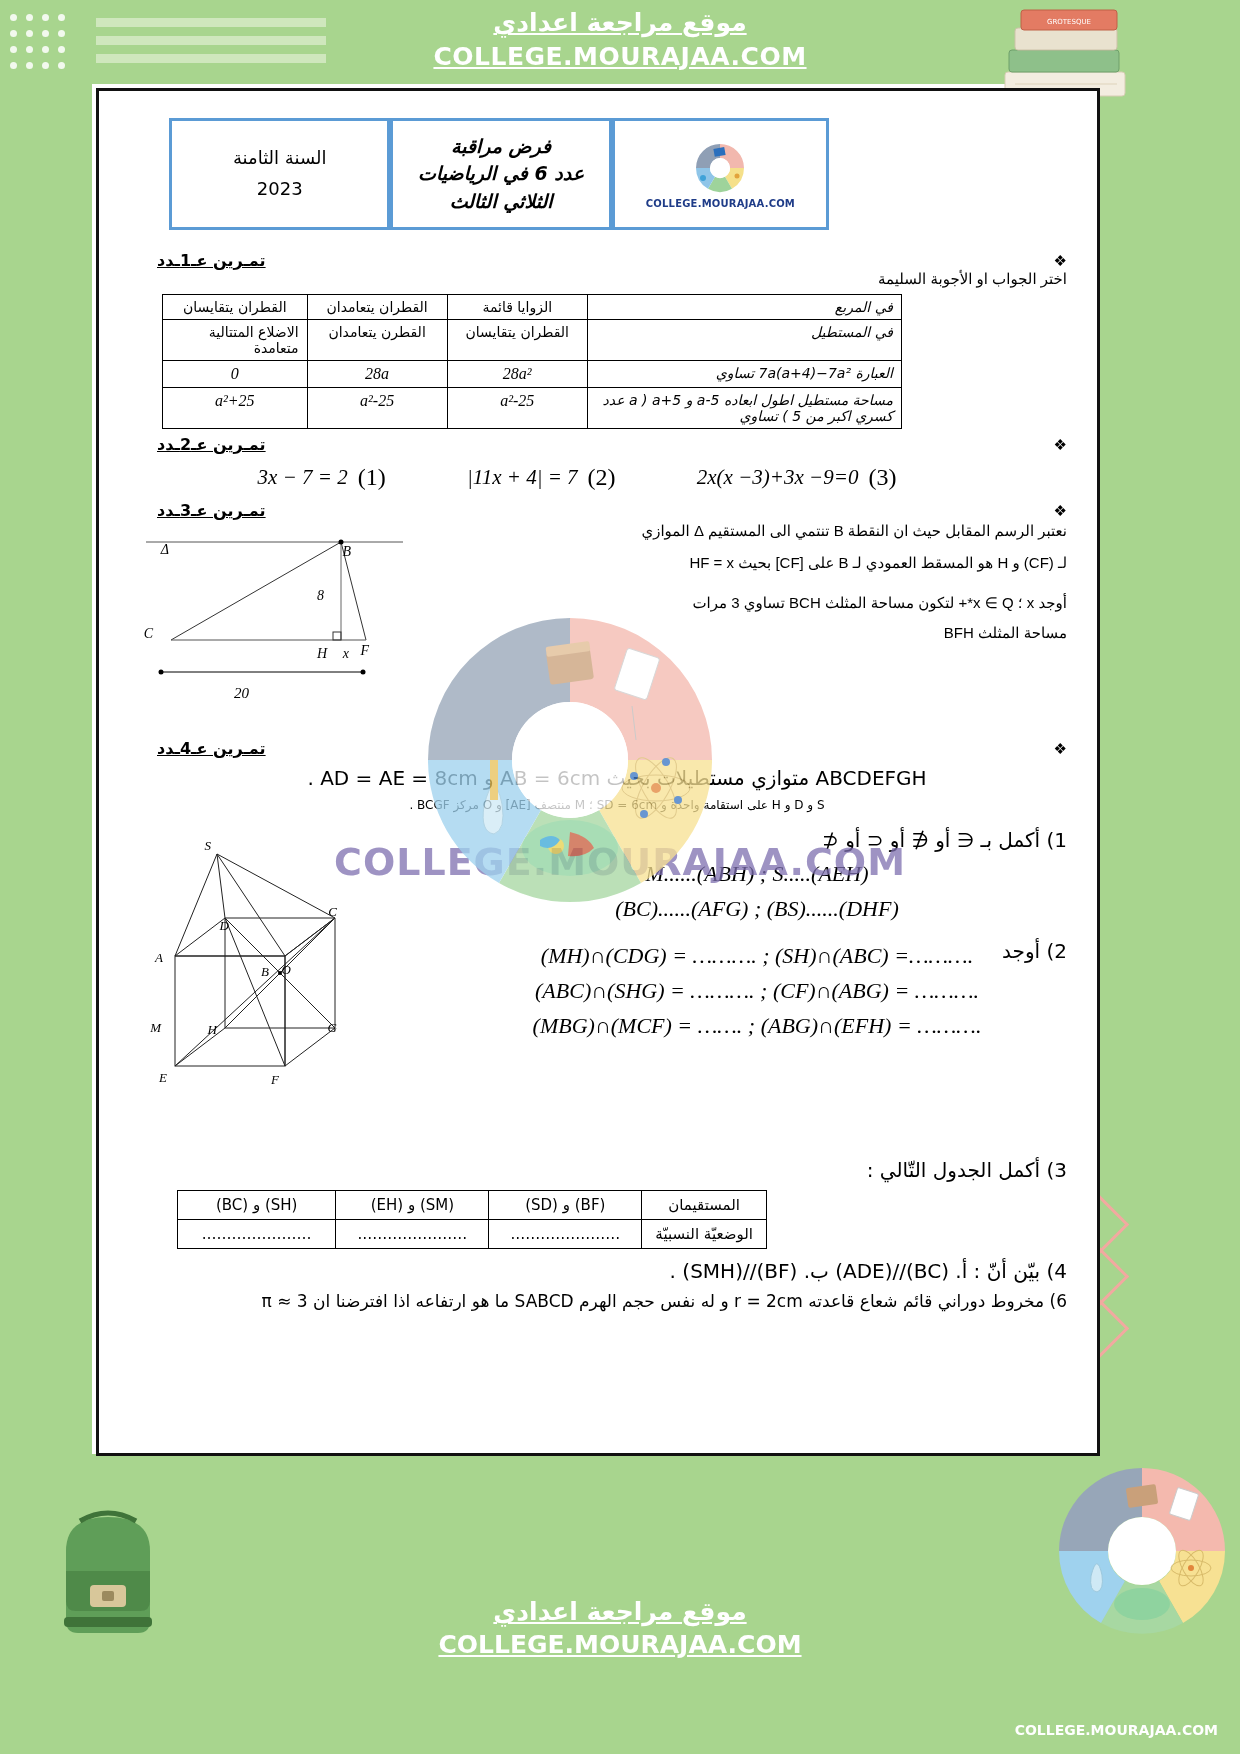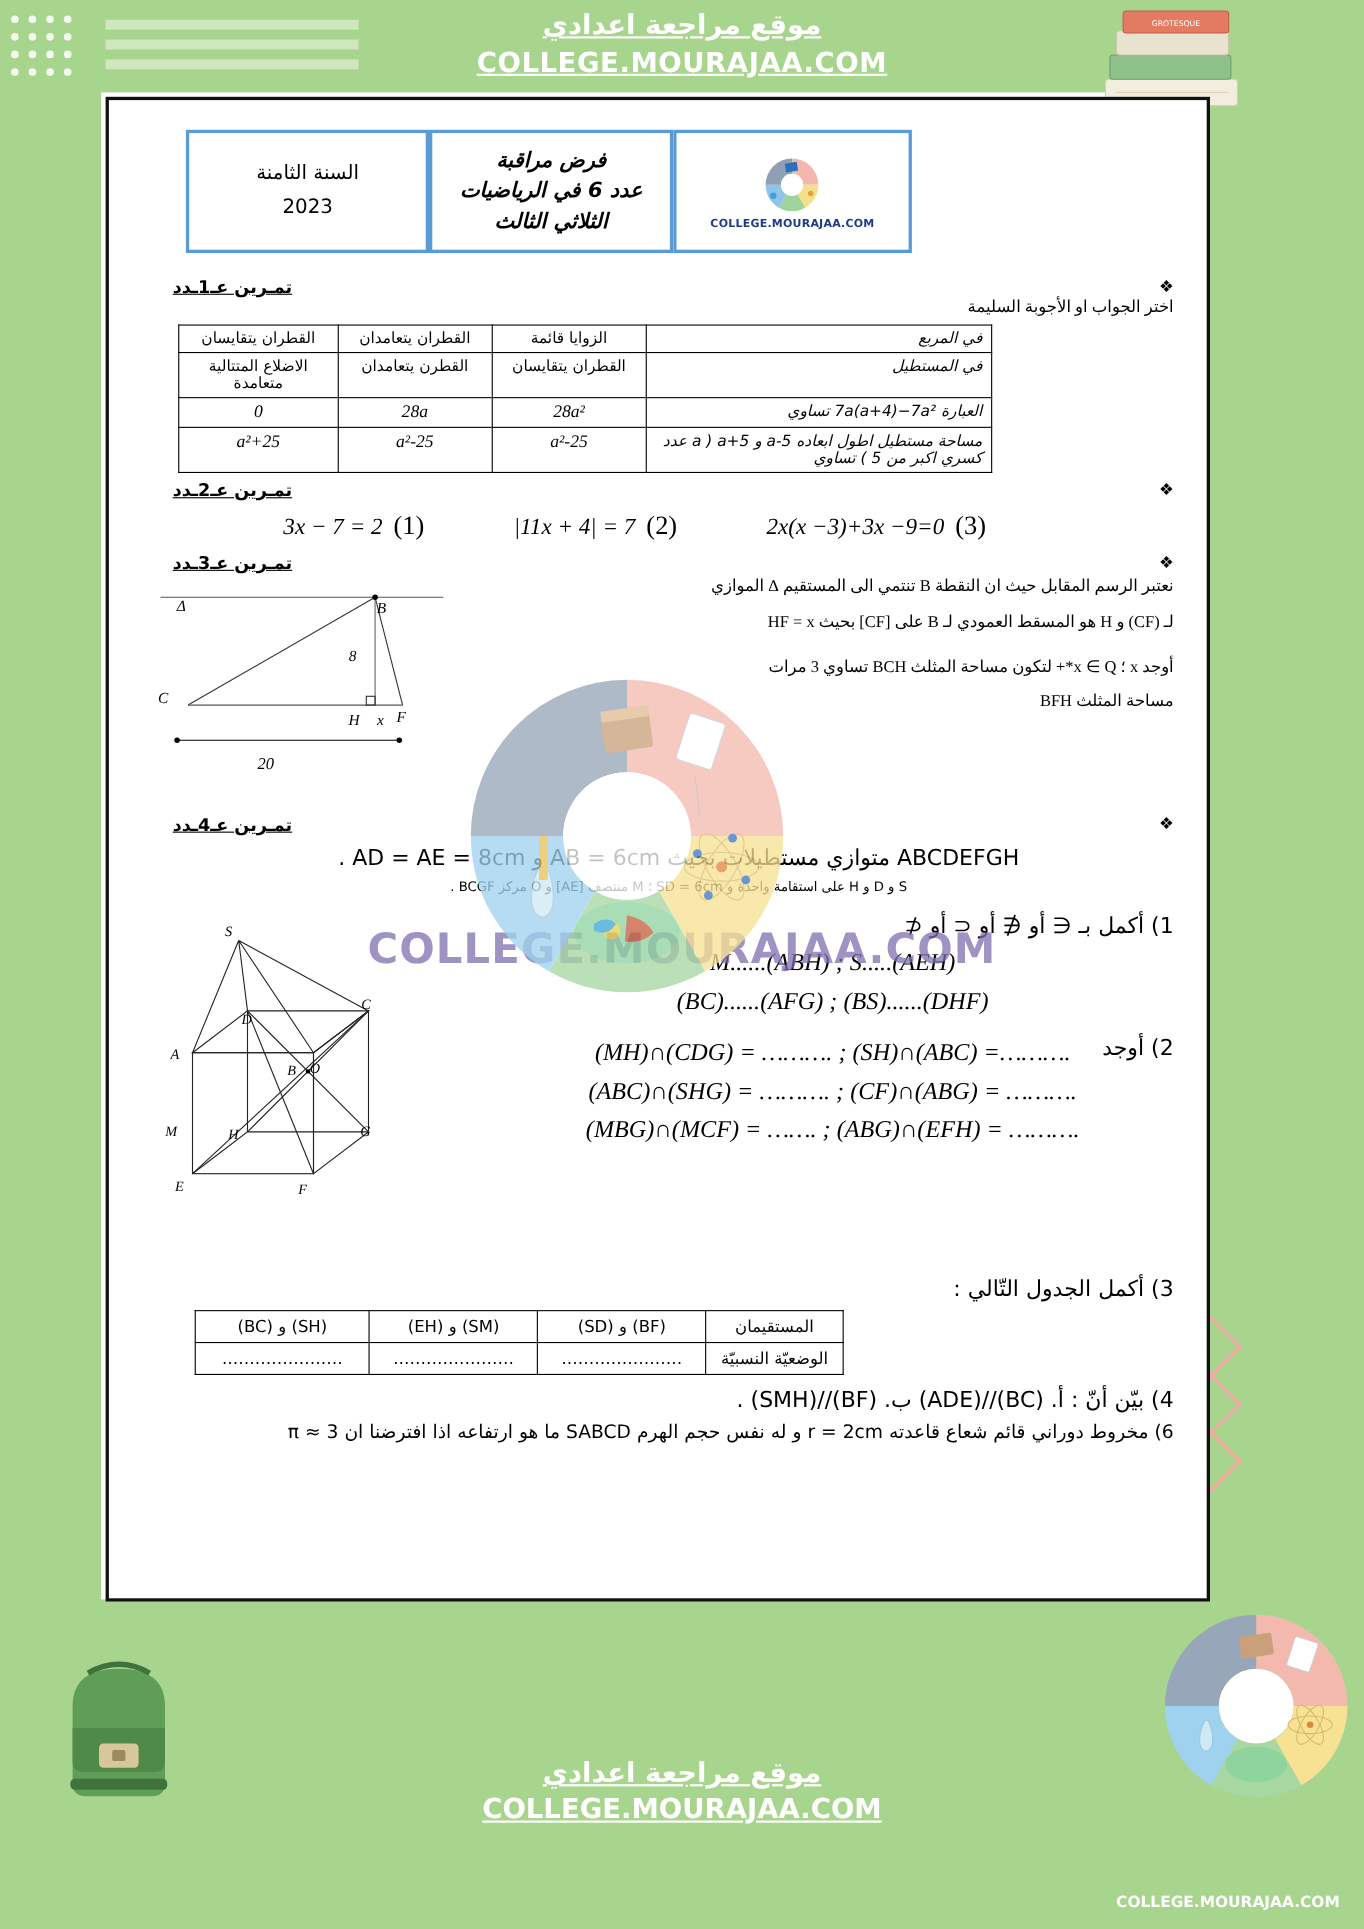--- a/index.html
+++ b/index.html
@@ -50,21 +50,21 @@
   .hdr-title{font-size:19px;font-weight:bold;line-height:1.45;color:#000;font-family:"DejaVu Sans", sans-serif;}
   .hdr-year{font-size:18px;line-height:1.7;color:#000;font-family:"DejaVu Sans", sans-serif;}
   .logo-wrap{display:flex;flex-direction:column;align-items:center;gap:2px;}
   .logo-txt{font-size:10px;font-weight:bold;color:#1f3c88;font-family:"DejaVu Sans", sans-serif;letter-spacing:.2px;}
 
   
   .content{position:absolute;left:28px;top:160px;width:940px;}
   .exline{display:flex;flex-direction:row;justify-content:flex-start;align-items:center;gap:10px;}
   .bullet{color:#000;font-size:15px;}
   .ex-title{font-weight:bold;font-size:16px;text-decoration:underline;font-family:"DejaVu Sans", sans-serif;}
-  .sub{font-size:15px;text-align:right;font-family:Liberation Serif, serif;}
+  .sub{font-size:15px;text-align:right;font-family:Liberation Sans, sans-serif;}
 
   
   table.q{border-collapse:collapse;width:740px;margin:6px 0 0 0;direction:rtl;}
   table.q td{border:1px solid #000;padding:4px 8px;font-size:14px;vertical-align:top;
      font-family:"DejaVu Sans", sans-serif;}
   table.q td.mid{text-align:center;font-family:"Liberation Serif", serif;font-style:italic;font-size:16px;}
   table.q td.lbl{text-align:right;font-style:italic;}
 
   table.t2{border-collapse:collapse;width:590px;direction:rtl;}
   table.t2 td{border:1px solid #000;padding:5px 10px;font-size:15px;text-align:center;
@@ -192,21 +192,21 @@
           <tr>
         <td class="lbl" style="width:330px;">في المربع</td>
         <td style="width:135px;text-align:center">الزوايا قائمة</td>
         <td style="width:135px;text-align:center">القطران يتعامدان</td>
         <td style="width:140px;text-align:center">القطران يتقايسان</td>
       </tr>
       <tr>
         <td class="lbl">في المستطيل</td>
         <td style="text-align:center">القطران يتقايسان</td>
         <td style="text-align:center">القطرن يتعامدان</td>
-        <td style="text-align:center">الاضلاع المتتالية متعامدة</td>
+        <td style="text-align:right">الاضلاع المتتالية متعامدة</td>
       </tr>
       <tr>
         <td class="lbl">العبارة 7a(a+4)−7a² تساوي</td>
         <td class="mid">28a²</td>
         <td class="mid">28a</td>
         <td class="mid">0</td>
       </tr>
       <tr>
         <td class="lbl">مساحة مستطيل اطول ابعاده 5-a و a+5 ( a عدد كسري اكبر من 5 ) تساوي</td>
         <td class="mid">a²-25</td>

